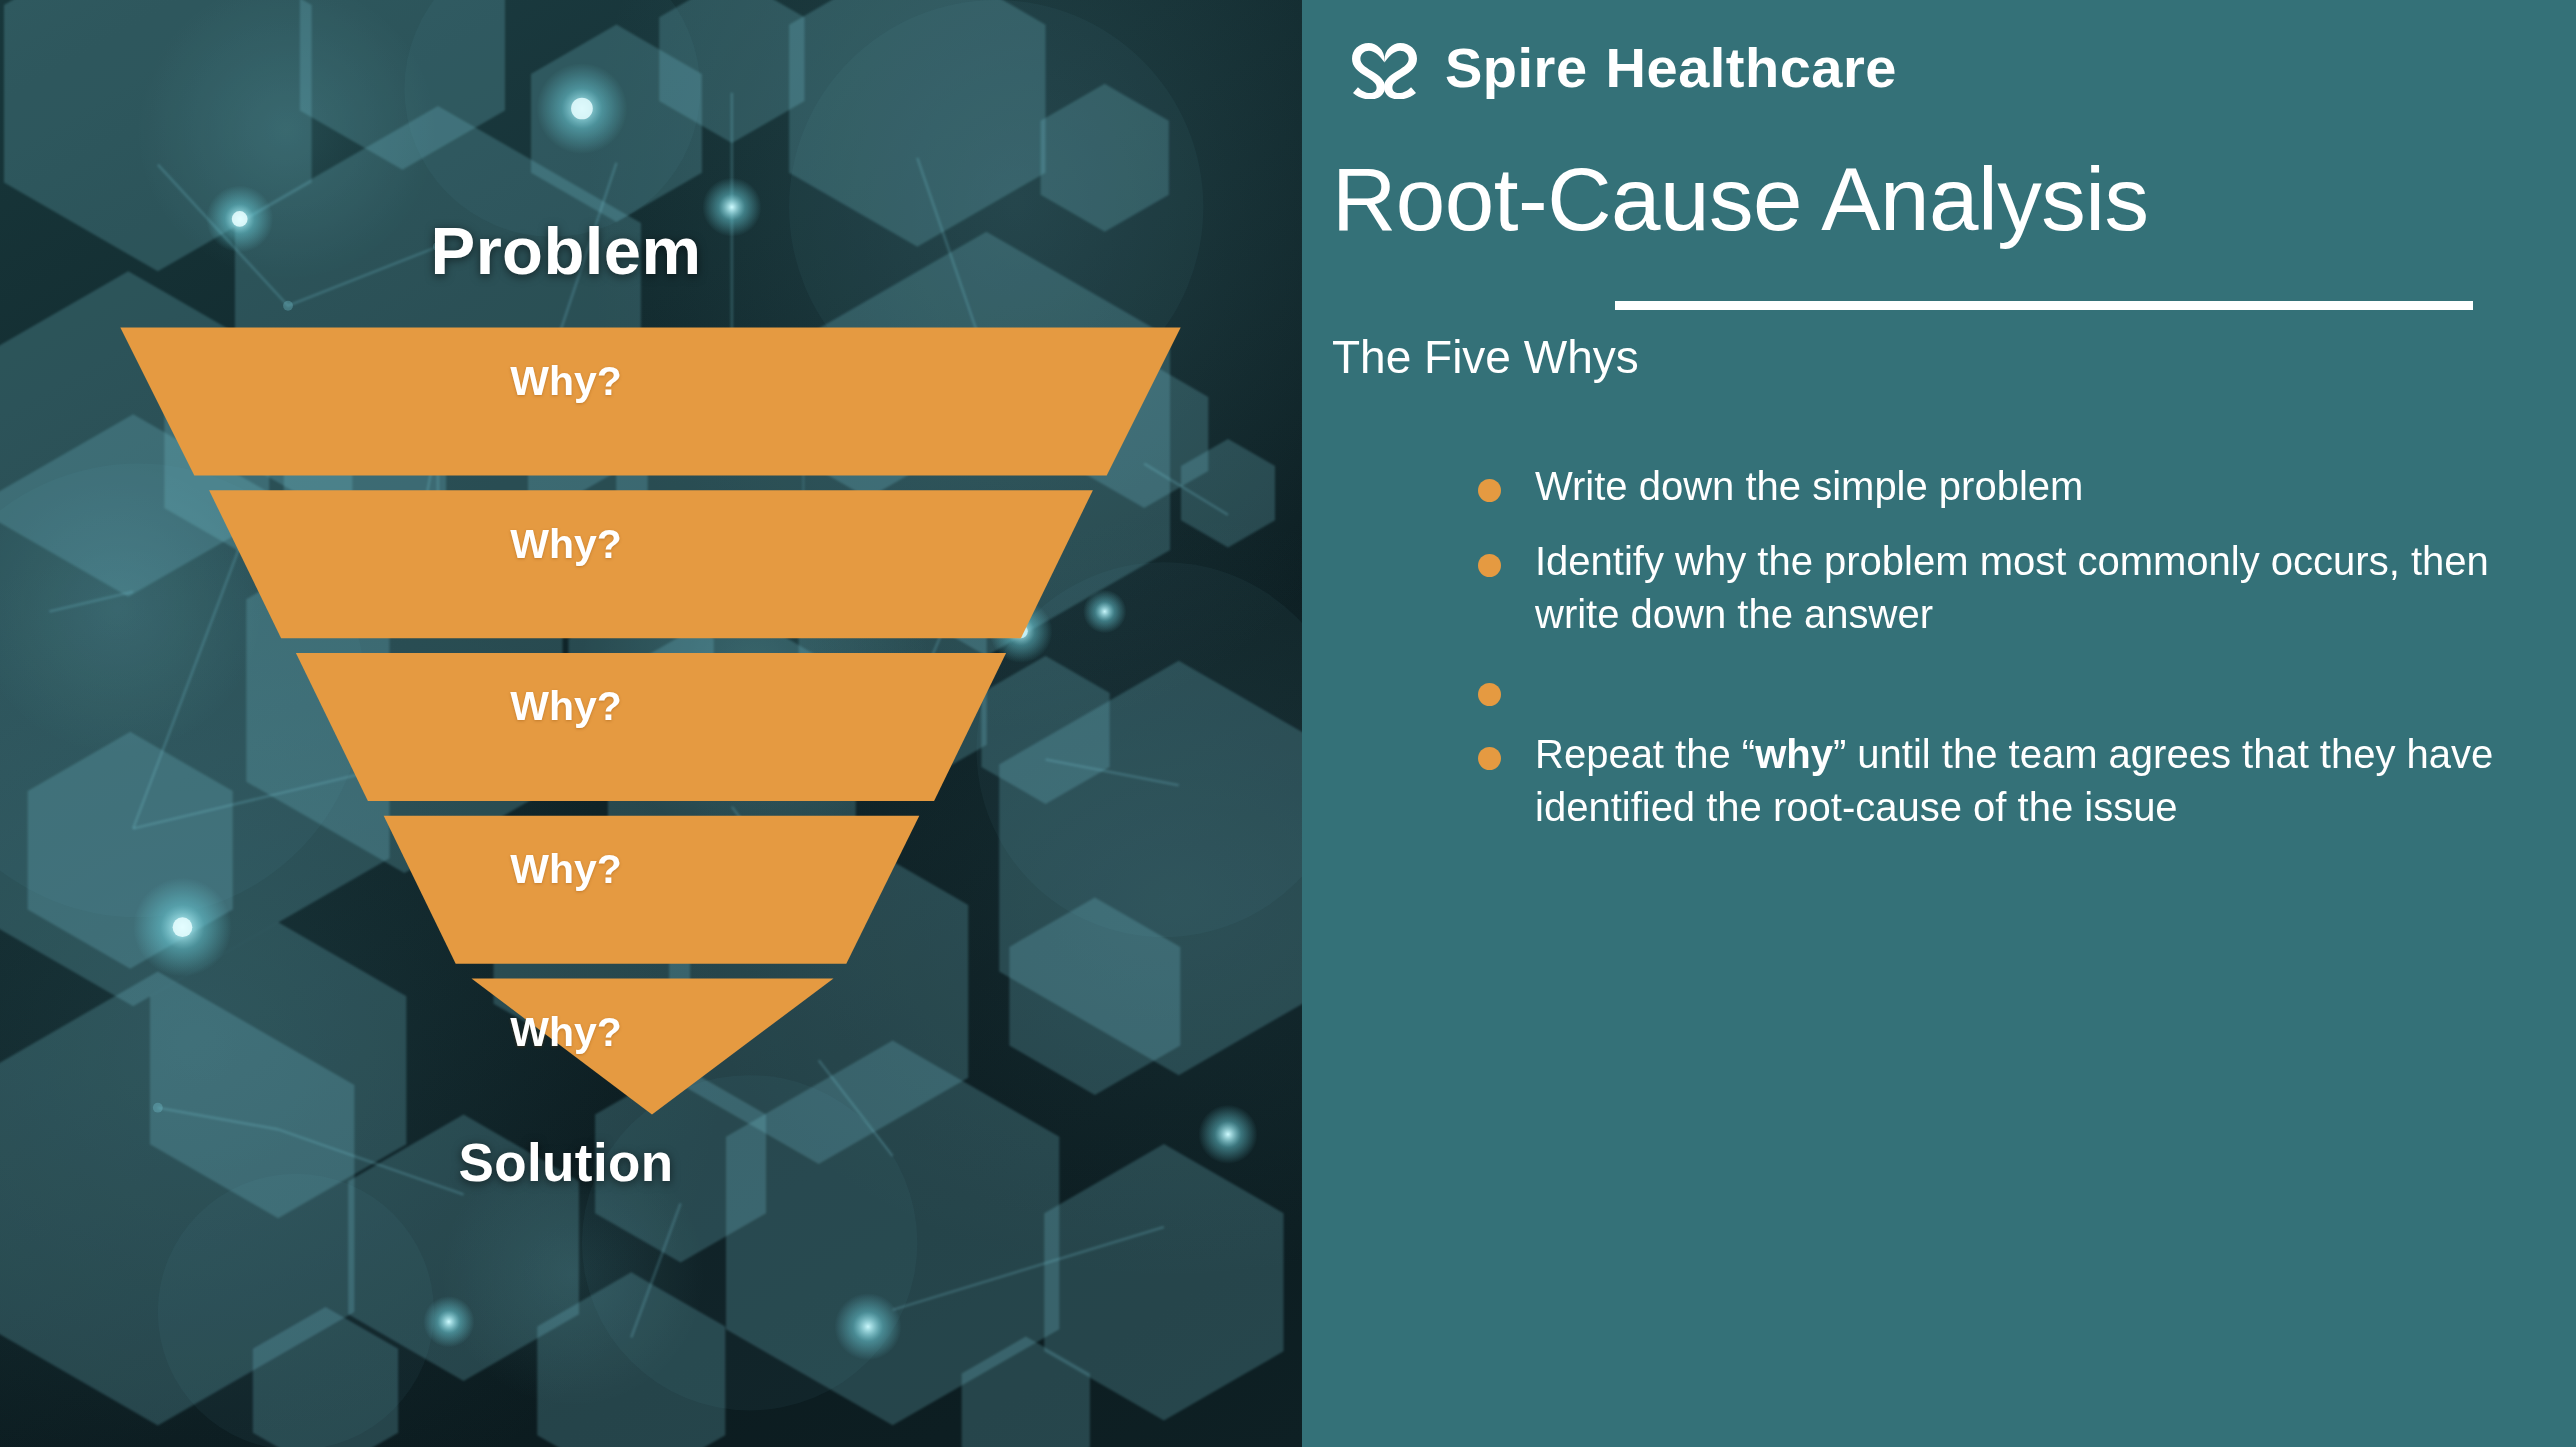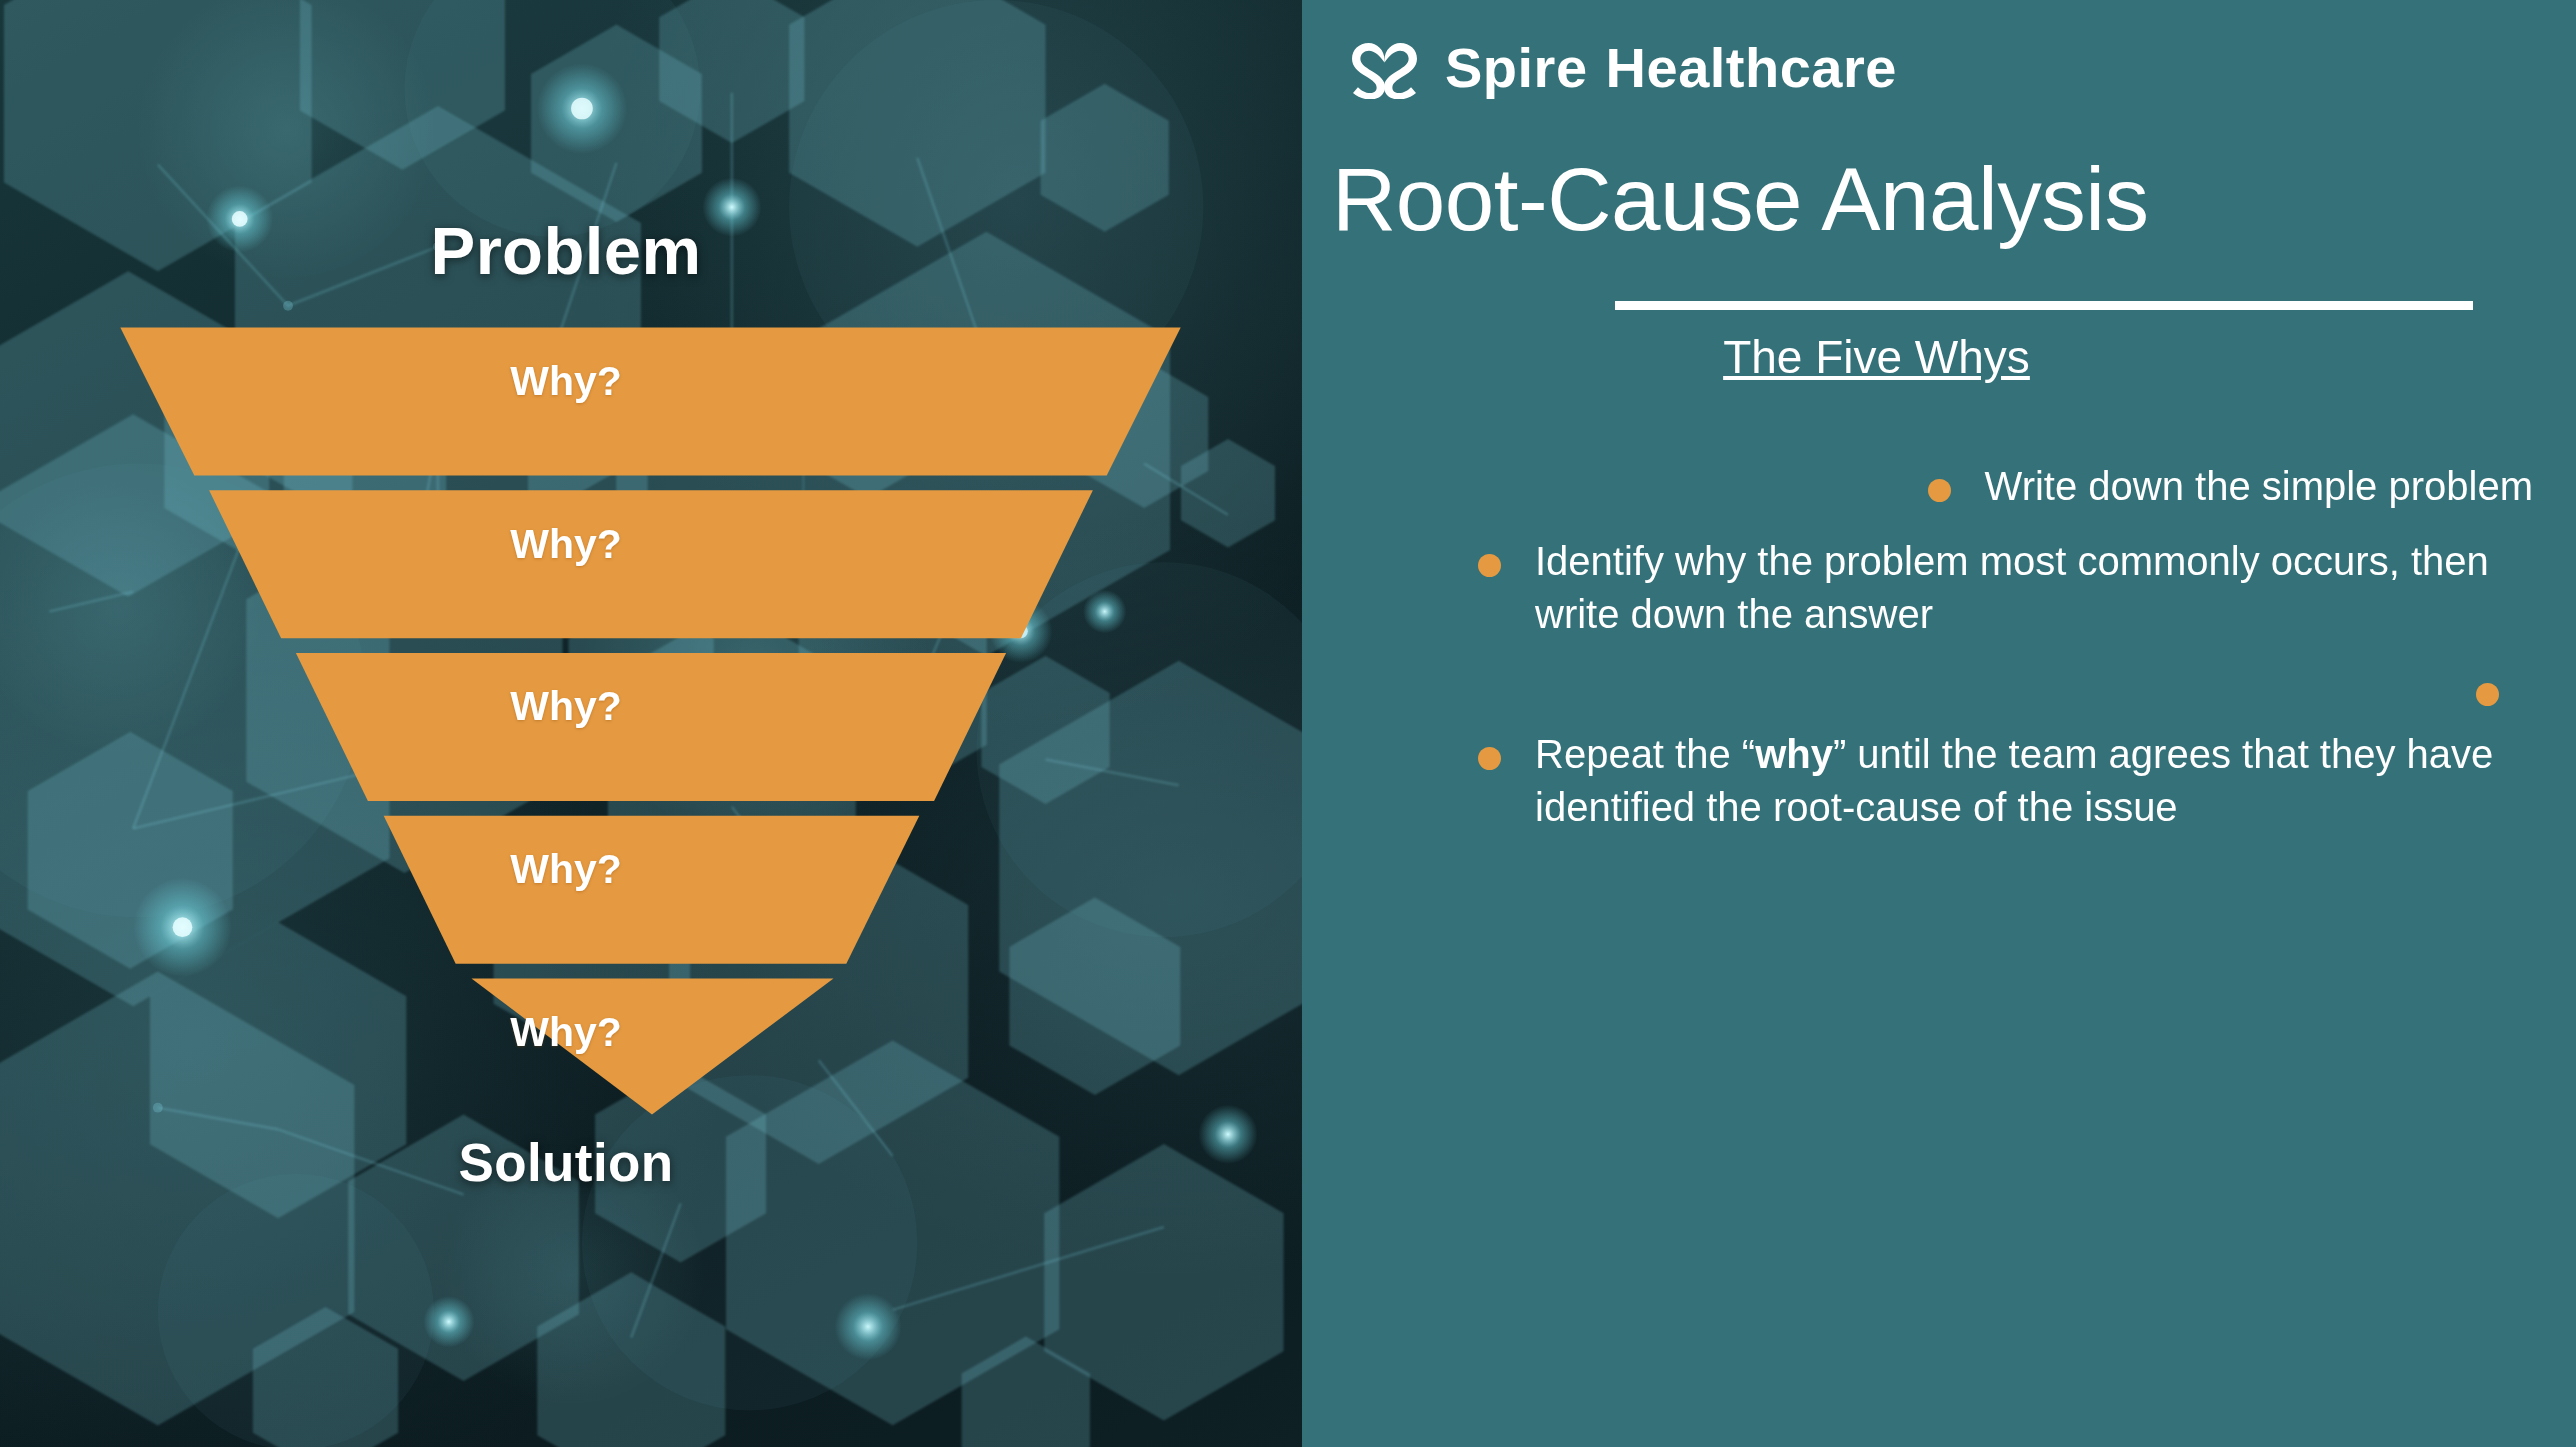--- a/index.html
+++ b/index.html
@@ -56,25 +56,25 @@
     text-align:left; font-size:89px; font-weight:normal;
     letter-spacing:-0.5px; line-height:1.05;
     padding-right:94px;
   }
   .rule {
     position:absolute; left:313px; top:301px; width:858px; height:9px;
     background:#ffffff;
   }
   .subtitle {
     position:absolute; left:30px; top:330px; width:1183px;
-    text-align:center; padding-right:94px; font-size:46px; font-weight:normal;text-decoration:underline;
+    text-align:left; padding-right:94px; font-size:46px; font-weight:normal;
   }
 
   .bullets { position:absolute; left:176px; top:460px; width:1055px; }
-  .bullet { display:flex; align-items:flex-start; margin-bottom:22px;justify-content:flex-end; }
+  .bullet { display:flex; align-items:flex-start; margin-bottom:22px; }
   .dot {
     flex:0 0 auto; width:23px; height:23px; border-radius:50%;
     background:#E59A41; margin-top:19px; margin-right:34px;
   }
   .btext { font-size:40px; line-height:1.33; font-weight:normal; }
   .btext b { font-weight:bold; }
 </style>
 </head>
 <body>
 

